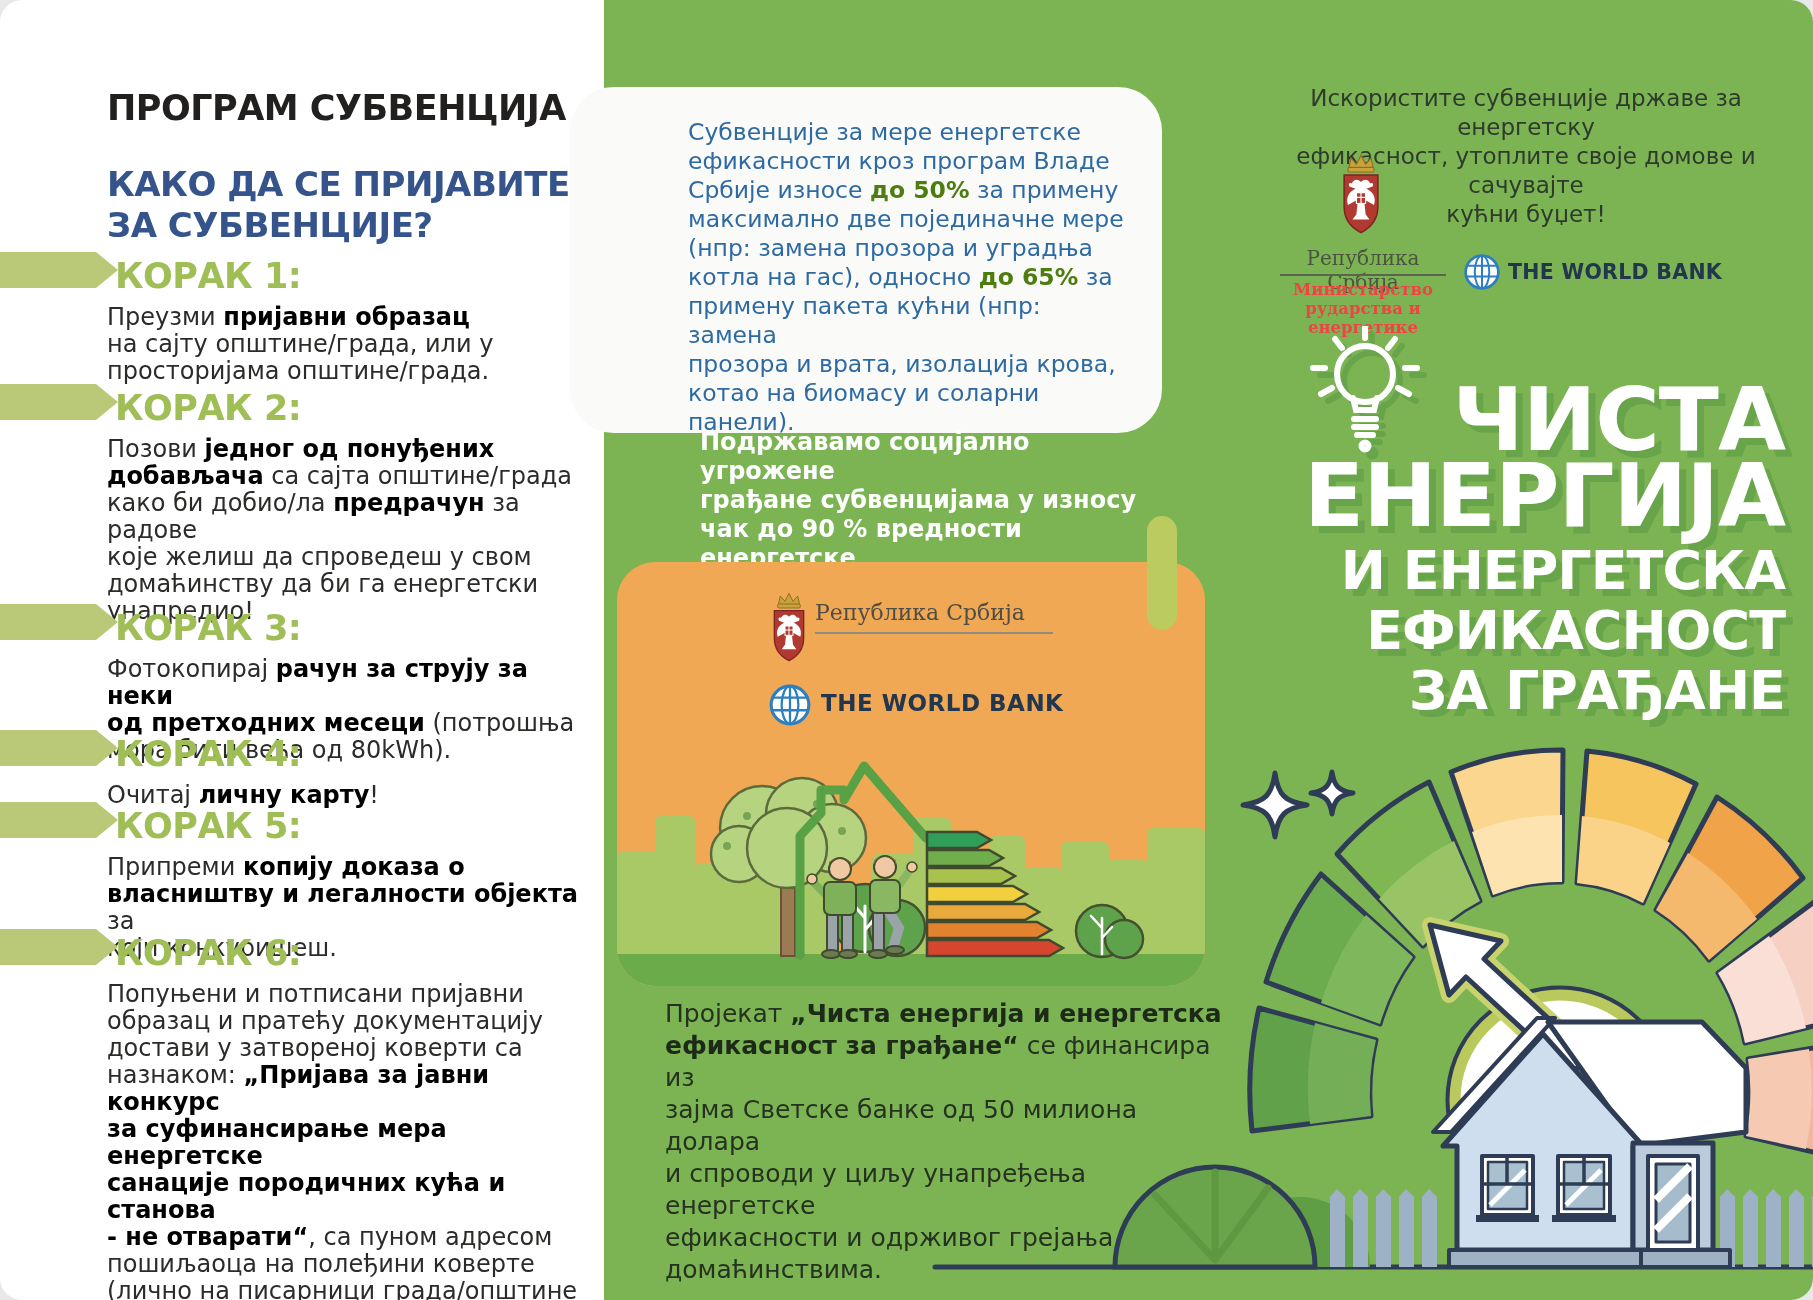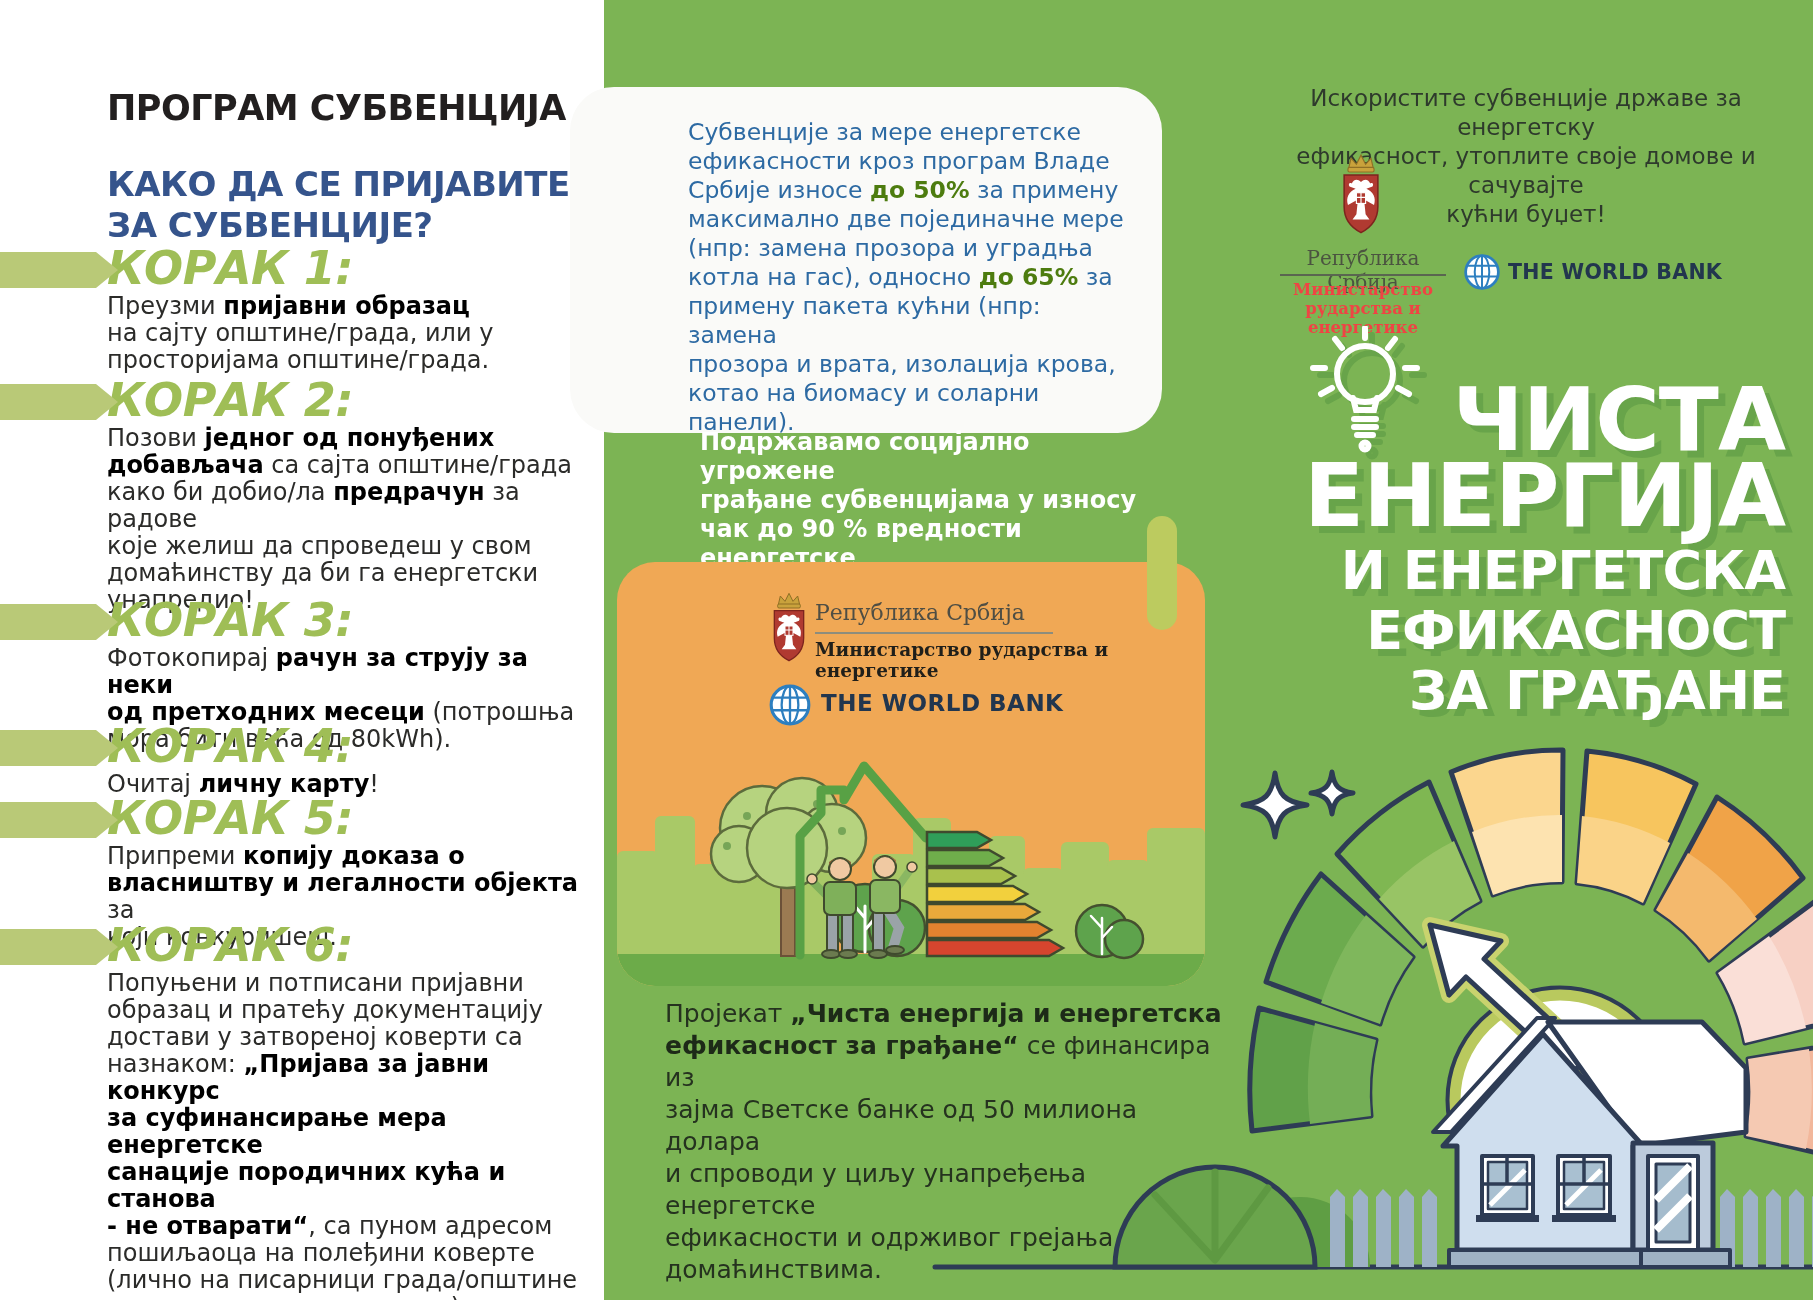--- a/index.html
+++ b/index.html
@@ -1,26 +1,26 @@
 <!DOCTYPE html>
 <html><head>
 <meta charset="utf-8">
 <style>
   html,body{margin:0;padding:0;background:#e8e8e8;}
   .page{position:relative;width:1813px;height:1300px;background:#ffffff;overflow:hidden;
-        font-family:"DejaVu Sans","Liberation Sans",sans-serif;}
+        font-family:"DejaVu Sans","Liberation Sans",sans-serif;border-radius:22px;}
   .green-bg{position:absolute;left:604px;top:0;right:0;bottom:0;background:#7cb454;}
 
   
   .left-title{position:absolute;left:107px;top:88px;font-size:35px;font-weight:800;color:#221f1f;letter-spacing:-.5px;margin:0;}
   .left-subtitle{position:absolute;left:107px;top:164px;width:500px;font-size:34px;font-weight:800;color:#35548c;line-height:41px;letter-spacing:-.5px;margin:0;}
   .step{position:absolute;left:0;width:604px;padding-left:107px;box-sizing:border-box;}
   .step-arrow{position:absolute;left:0;top:4px;width:118px;height:36px;background:#b9c977;
       clip-path:polygon(0 0,96px 0,118px 18px,96px 36px,0 36px);}
-  .step-heading{margin:0;font-size:46px;line-height:40px;font-weight:800;color:#9fbe56;letter-spacing:-.5px;font-style:italic;}
+  .step-heading{margin:8px;font-size:35px;line-height:40px;font-weight:800;color:#9fbe56;letter-spacing:-.5px;}
   .step-body{margin:5px 0 0 0;width:492px;font-size:24px;line-height:27px;color:#2b2b29;white-space:pre-line;}
   .step-body b{font-weight:800;color:#000000;}
 
   
   .bubble{position:absolute;left:570px;top:87px;width:592px;height:346px;background:#fafaf8;border-radius:44px;box-sizing:border-box;}
   .bubble-text{position:absolute;left:118px;top:31px;width:444px;margin:0;font-size:23.5px;line-height:29px;
       color:#2d6aa3;font-weight:500;white-space:pre-line;}
   .bubble-text b{font-weight:800;color:#4d7c0f;}
   .support-text{position:absolute;left:700px;top:428px;width:470px;margin:0;font-size:24px;line-height:29px;
       font-weight:700;color:#ffffff;white-space:pre-line;}
@@ -163,22 +163,20 @@
 грађане субвенцијама у износу
 чак до 90 % вредности енергетске
 санације домаћинства.</p>
 
     <div class="partners-card">
       <svg class="card-coa" viewBox="0 0 60 110">
           <use href="#coa"></use>
         </svg>
       <p class="card-republic">Република Србија</p>
       <div class="card-rule"></div>
-      <p class="card-ministry">Министарство рударства и
-енергетике</p>
       <svg class="card-globe" viewBox="0 0 44 44">
           <use href="#globe"></use>
         </svg>
       <p class="card-wb">THE WORLD BANK</p>
 
       <svg class="card-illustration" width="588" height="230" viewBox="0 0 588 230">
 
         <g fill="#a9c967">
           <rect x="0" y="95" width="42" height="135" rx="6"></rect>
             <rect x="38" y="60" width="40" height="170" rx="6"></rect>

